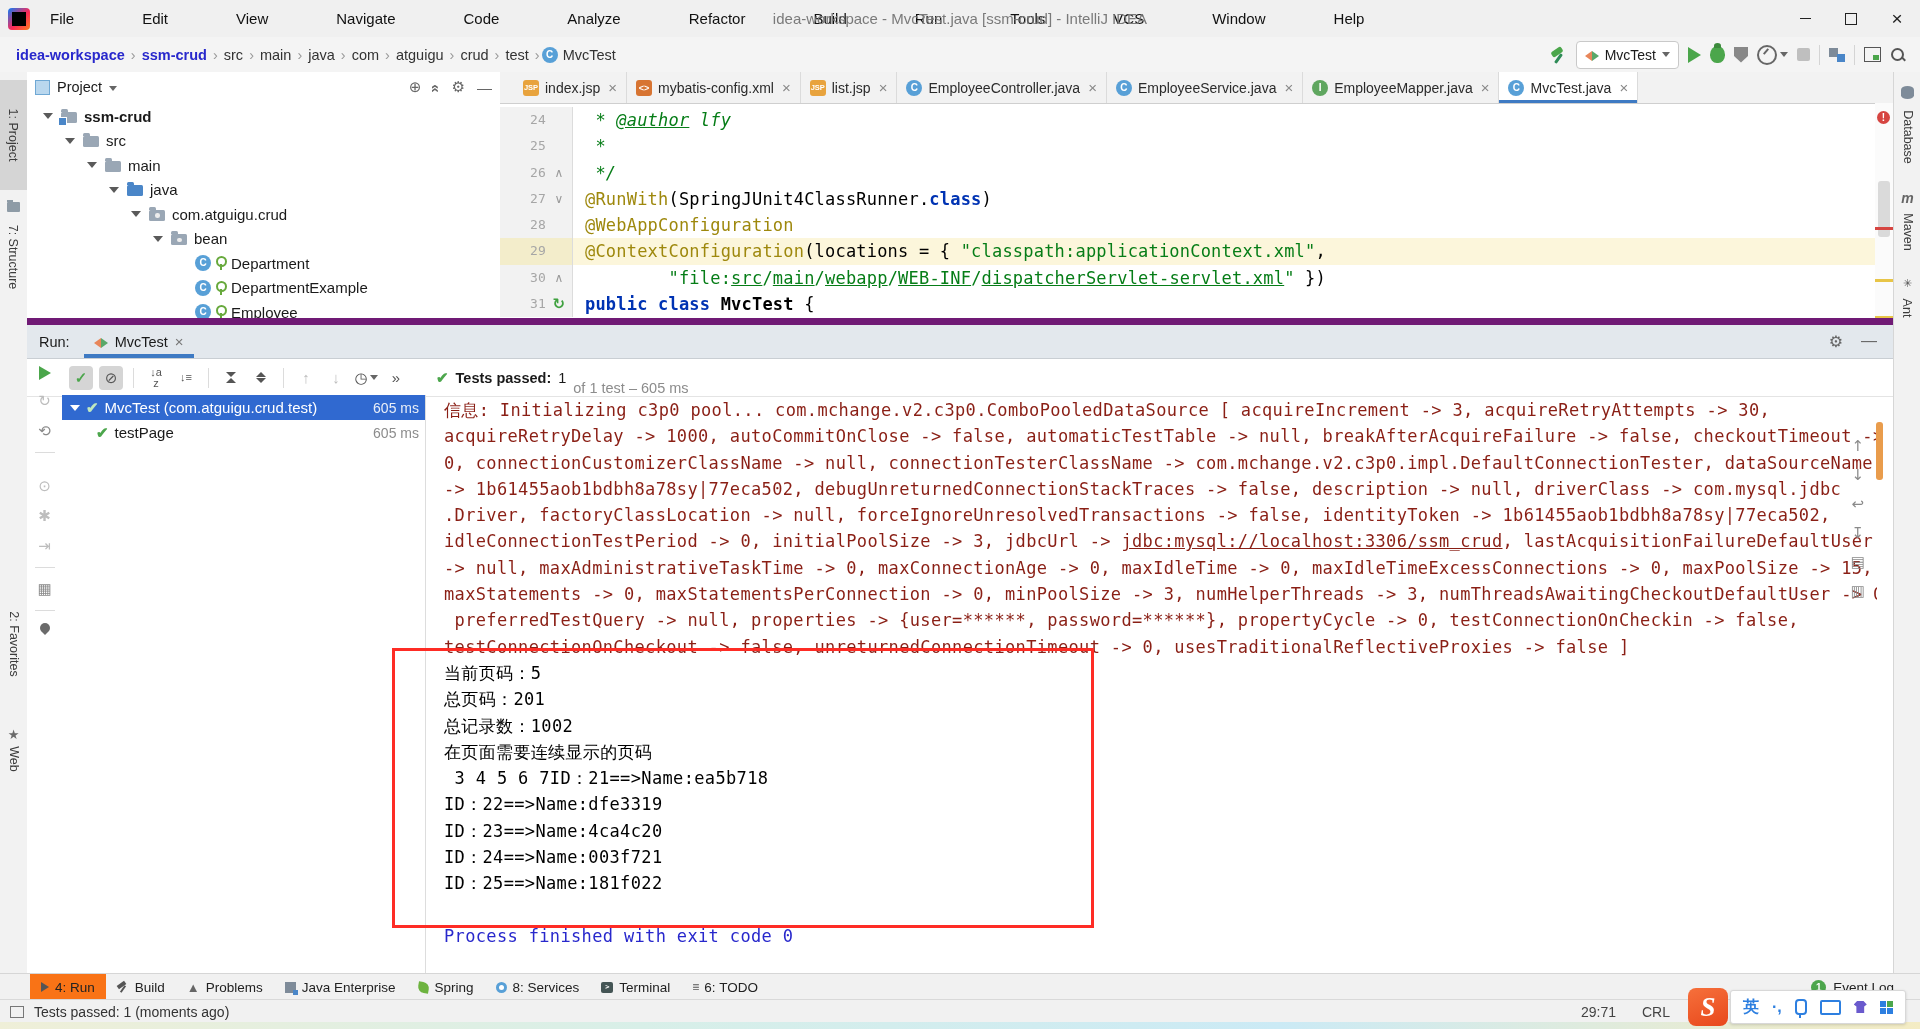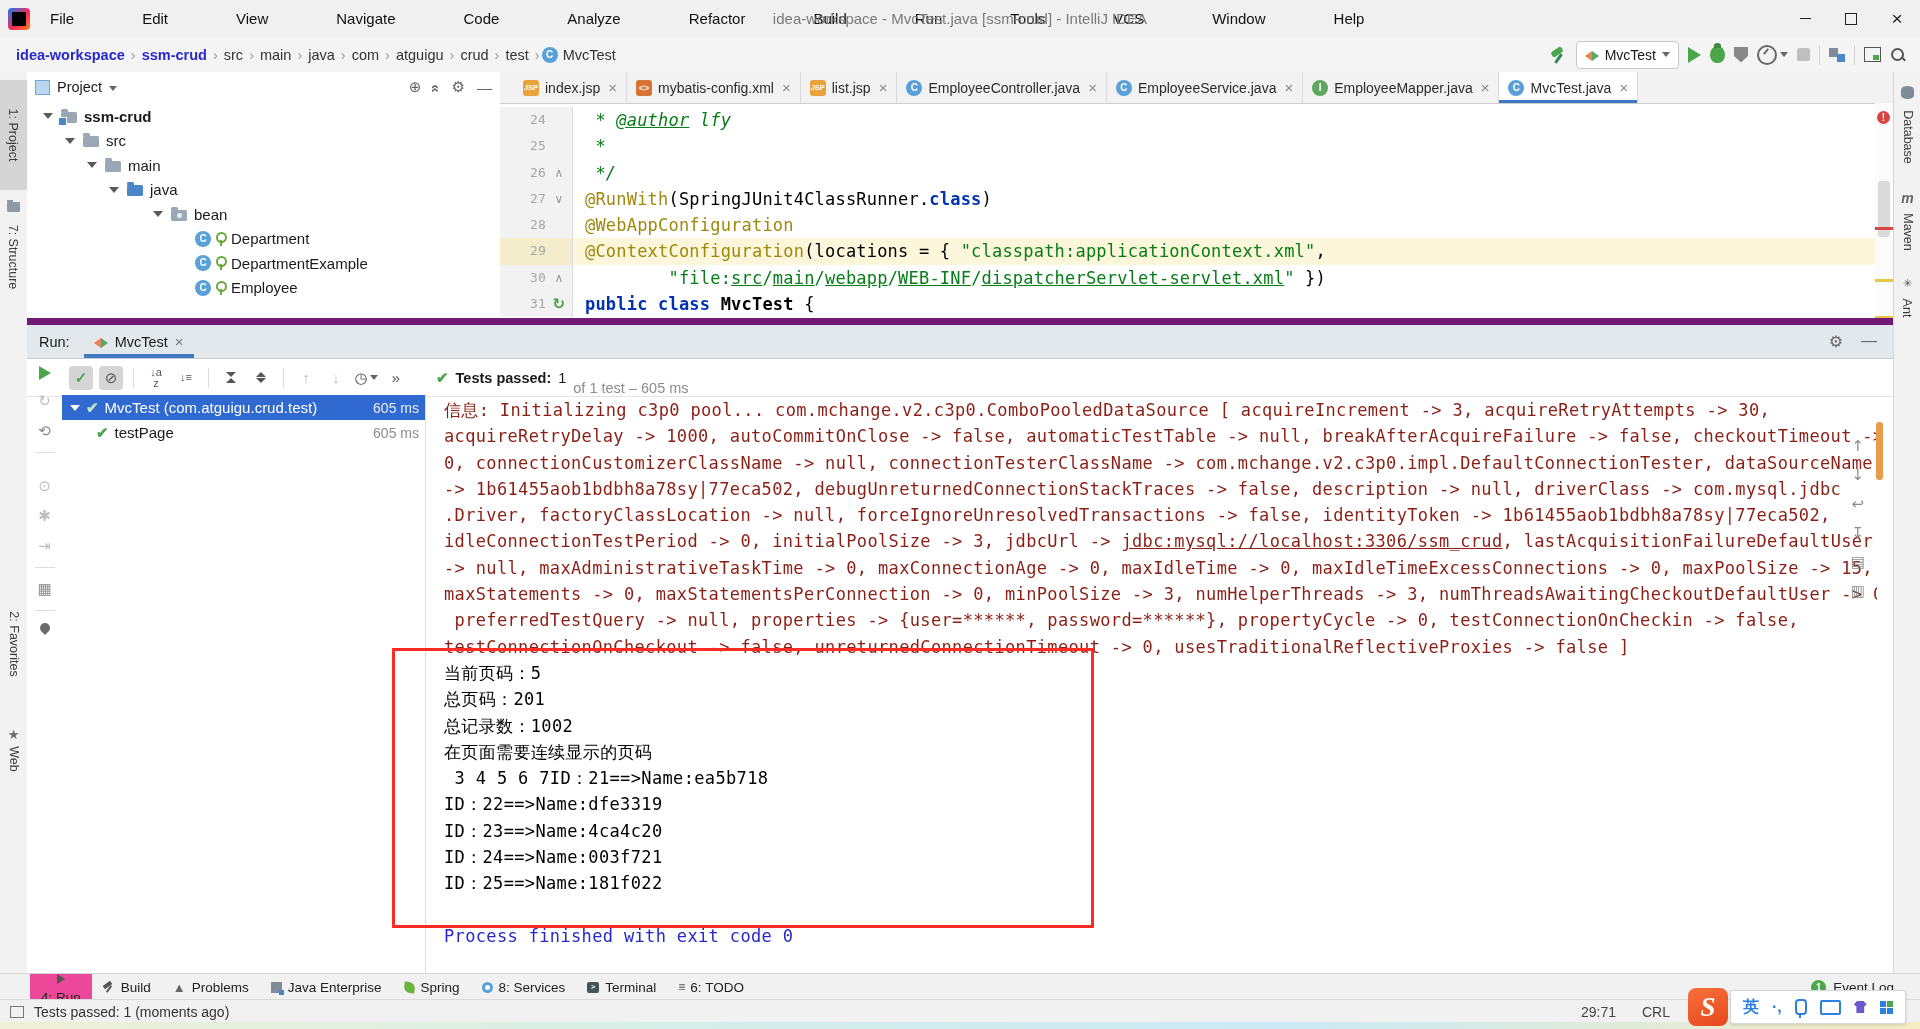--- a/index.html
+++ b/index.html
@@ -166,21 +166,21 @@
   .b{color:#2828CC;}
   #console-sideicons{position:absolute;right:28px;top:112px;display:flex;flex-direction:column;gap:11px;
                      color:#8a8a8a;font:15px "DejaVu Sans",sans-serif;align-items:center;}
   .orange-thumb{position:absolute;right:10px;top:97px;width:7px;height:58px;background:#E99C4C;border-radius:3px;}
   
   #annotation-box{left:392px;top:648px;width:696px;height:274px;border:3px solid #FE2C25;z-index:50;pointer-events:none;}
   
   #bottom-bar{left:0;top:973px;width:1920px;height:26px;background:#F1F1F1;border-top:1px solid #D6D6D6;
               display:flex;align-items:center;font-size:13.5px;color:#222;}
   .btab{display:flex;align-items:center;gap:6px;height:26px;padding:0 11px;}
-  .btab.active{background:#ec4899;flex-direction:column;}
+  .btab.active{background:#f97316;}
   .bico{display:inline-block;}
   .bi-play{width:0;height:0;border-left:8px solid #555;border-top:5px solid transparent;border-bottom:5px solid transparent;}
   .bi-hammer{width:12px;height:12px;position:relative;}
   .bi-hammer::before{content:"";position:absolute;left:0;top:2px;width:9px;height:4px;background:#555;transform:rotate(-35deg);}
   .bi-hammer::after{content:"";position:absolute;left:5px;top:4px;width:2px;height:8px;background:#555;transform:rotate(35deg);}
   .bi-warn{color:#666;font-size:13px;}
   .bi-jee{width:11px;height:11px;background:#7E8B99;position:relative;}
   .bi-jee::after{content:"";position:absolute;right:-2px;bottom:-2px;width:5px;height:5px;background:#4A86C8;}
   .bi-leaf{width:11px;height:11px;background:#6DB33F;border-radius:0 60% 0 60%;transform:rotate(10deg);}
   .bi-svc{width:11px;height:11px;border-radius:50%;background:#58A0D7;position:relative;}
@@ -352,20 +352,25 @@
       <div class="trow" style="padding-left: 60px;">
         <span class="tarrow"></span>
         <span class="fico"></span>
         <span class="tlabel">main</span>
       </div>
       <div class="trow" style="padding-left: 82px;">
         <span class="tarrow"></span>
         <span class="fico src"></span>
         <span class="tlabel">java</span>
       </div>
+      <div class="trow" style="padding-left: 104px;">
+        <span class="tarrow"></span>
+        <span class="fico pkg"></span>
+        <span class="tlabel">com.atguigu.crud</span>
+      </div>
       <div class="trow" style="padding-left: 126px;">
         <span class="tarrow"></span>
         <span class="fico pkg"></span>
         <span class="tlabel">bean</span>
       </div>
       <div class="trow" style="padding-left: 168px;">
         <span class="cico">C</span>
         <span class="kico"></span>
         <span class="tlabel">Department</span>
       </div>

